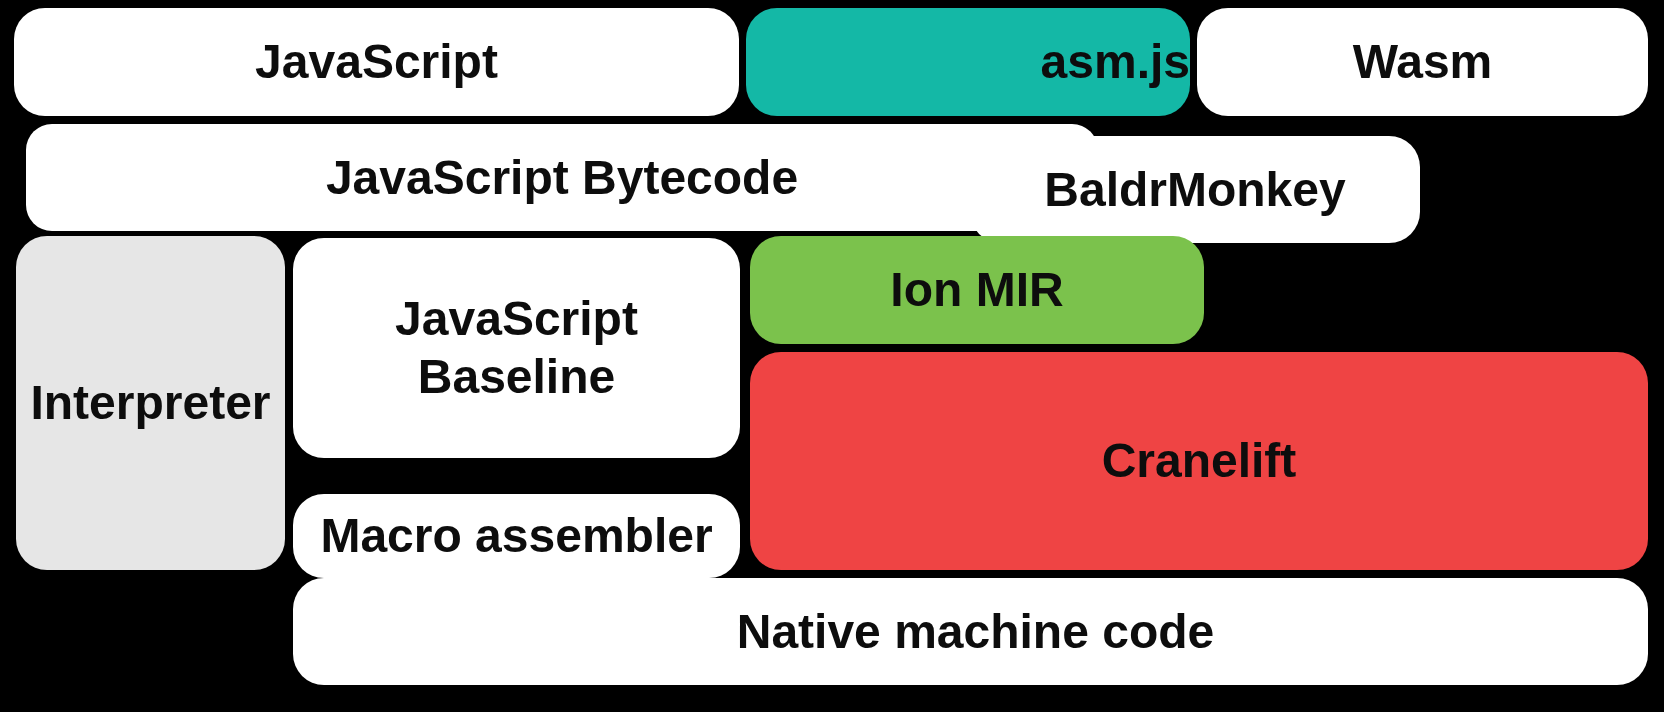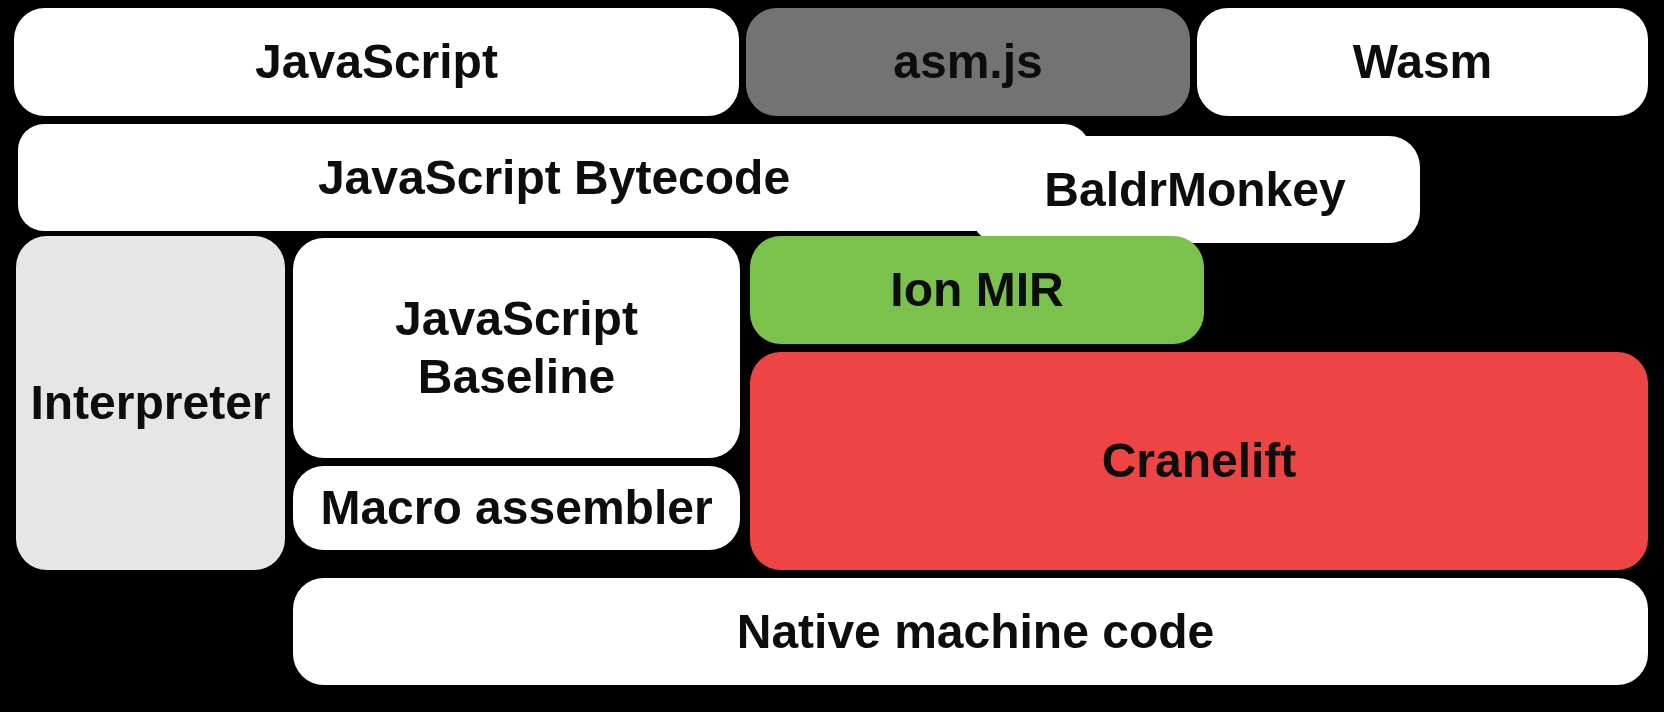--- a/index.html
+++ b/index.html
@@ -29,39 +29,39 @@
     line-height: 1.2;
     color: #0d0d0d;
     text-align: center;
     white-space: pre-line;
     letter-spacing: 0px;
   }
   
   .b-javascript          { left: 14px;   top: 8px;    width: 725px;  height: 108px; }
   .b-asmjs               { left: 746px;  top: 8px;    width: 444px;  height: 108px; }
   .b-wasm                { left: 1197px; top: 8px;    width: 451px;  height: 108px; }
-  .b-javascript-bytecode { left: 18px;   top: 124px;  width: 1072px;  height: 107px; border-radius: 26px; }
+  .b-javascript-bytecode { left: 26px;   top: 124px;  width: 1072px;  height: 107px; border-radius: 26px; }
   .b-baldrmonkey         { left: 970px;  top: 124px;  width: 450px;  height: 107px; }
   .b-interpreter         { left: 16px;   top: 236px;  width: 269px;  height: 334px; }
   .b-javascript-baseline { left: 293px;  top: 238px;  width: 447px;  height: 220px; }
   .b-ion-mir             { left: 750px;  top: 236px;  width: 454px;  height: 108px; }
   .b-cranelift           { left: 750px;  top: 352px;  width: 898px;  height: 218px; }
-  .b-macro-assembler     { left: 293px;  top: 466px;  width: 447px;  height: 84px; }
+  .b-macro-assembler     { left: 293px;  top: 494px;  width: 447px;  height: 84px; }
   .b-native-machine-code { left: 293px;  top: 578px;  width: 1355px; height: 107px; padding-left: 10px; }
 </style>
 </head>
 <body>
 
 <div class="canvas" style="background-color: rgb(0, 0, 0);">
 
   <div class="box b-javascript" style="background-color: rgb(255, 255, 255);">
     <span class="box-label">JavaScript</span>
   </div>
 
-  <div class="box b-asmjs" style="background-color: #737373;">
+  <div class="box b-asmjs" style="background-color: #14b8a6; justify-content: flex-end;">
     <span class="box-label">asm.js</span>
   </div>
 
   <div class="box b-wasm" style="background-color: rgb(255, 255, 255);">
     <span class="box-label">Wasm</span>
   </div>
 
   <div class="box b-javascript-bytecode" style="background-color: rgb(255, 255, 255);">
     <span class="box-label">JavaScript Bytecode</span>
   </div>

